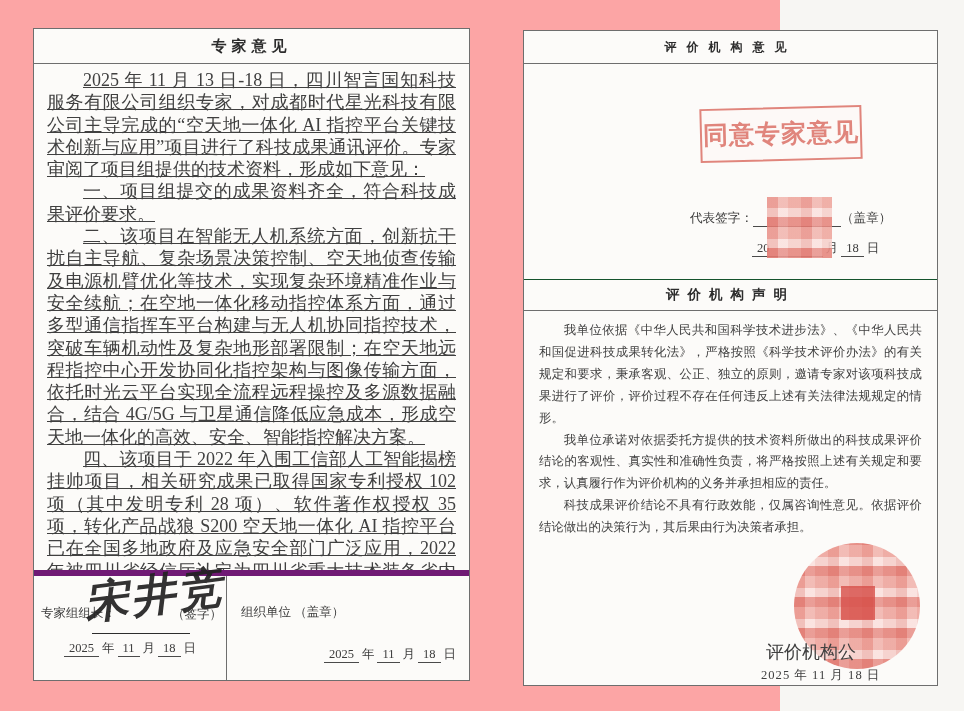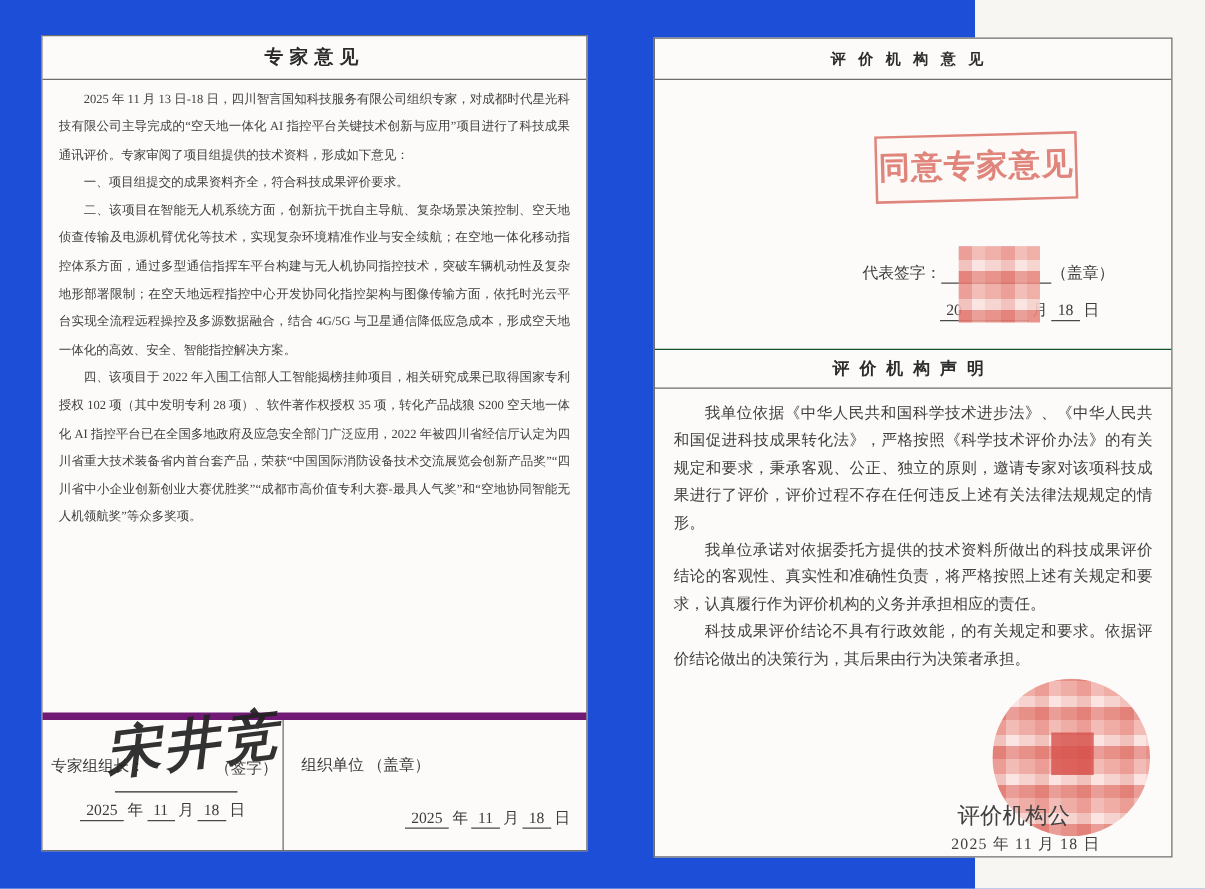--- a/index.html
+++ b/index.html
@@ -3,21 +3,21 @@
 <meta charset="utf-8">
 <style>
   html,body{margin:0;padding:0;}
   body{
     width:964px;height:711px;
     background:#f7f6f3;
     font-family:"Liberation Serif","DejaVu Serif",serif;
     color:#3d3d3d;
     overflow:hidden;
   }
-  .canvas{position:relative;width:780px;height:711px;background:#1d4ed8;}
+  .canvas{position:relative;width:780px;height:711px;background:#fca5a5;}
 
   .page{
     position:absolute;
     border:1px solid #6e6e6e;
     background:#fcfbf9;
     box-sizing:border-box;
   }
   .page-left{left:33px;top:28px;width:437px;height:653px;}
   .page-right{left:523px;top:30px;width:415px;height:656px;}
 
@@ -27,22 +27,22 @@
     border-bottom:1px solid #6e6e6e;color:#2c2c2c;white-space:nowrap;overflow:hidden;
   }
   .page-right .ptitle{height:32px;line-height:33px;font-size:12px;letter-spacing:10px;}
   .ptitle.mid{
     top:248px;height:30px;line-height:30px;font-size:13.5px;letter-spacing:8px;
     border-top:1px solid #14532d;border-bottom:1px solid #6e6e6e;
   }
 
   .pbody{
     position:absolute;top:35px;left:0;right:0;bottom:104px;
-    padding:5px 13px 0;font-size:10px;line-height:22.3px;
-    text-align:justify;overflow:hidden;color:#404040;
+    padding:5px 13px 0;font-size:18px;line-height:22.3px;
+    text-align:justify;overflow:hidden;color:#404040;text-decoration:underline;
   }
   .pbody p{margin:0;text-indent:2em;}
 
   
   .sigtable{
     position:absolute;left:0;right:0;bottom:0;height:104px;
     border-top:6px solid #701a75;display:flex;
   }
   .cell{position:relative;box-sizing:border-box;}
   .cell-leader{width:193px;border-right:1px solid #6e6e6e;}
@@ -150,20 +150,20 @@
         <span class="u">20</span><span class="blank blank-date"></span><span class="unit">月</span><span class="u">18</span><span class="unit">日</span>
       </div>
       <div class="mosaic mosaic-square"></div>
     </div>
 
     <div class="ptitle mid">评价机构声明</div>
 
     <div class="sec-declaration">
       <p>我单位依据《中华人民共和国科学技术进步法》、《中华人民共和国促进科技成果转化法》，严格按照《科学技术评价办法》的有关规定和要求，秉承客观、公正、独立的原则，邀请专家对该项科技成果进行了评价，评价过程不存在任何违反上述有关法律法规规定的情形。</p>
       <p>我单位承诺对依据委托方提供的技术资料所做出的科技成果评价结论的客观性、真实性和准确性负责，将严格按照上述有关规定和要求，认真履行作为评价机构的义务并承担相应的责任。</p>
-      <p>科技成果评价结论不具有行政效能，的有关规定和要求。依据评价结论做出的决策行为，其后果由行为决策者承担。</p>
+      <p>科技成果评价结论不具有行政效能，仅属咨询性意见。依据评价结论做出的决策行为，其后果由行为决策者承担。</p>
       <div class="mosaic mosaic-circle"></div>
       <div class="orgstamp-label">评价机构公</div>
       <div class="orgdate">2025 年 11 月 18 日</div>
     </div>
   </section>
 
 </div>
 
 </body></html>

